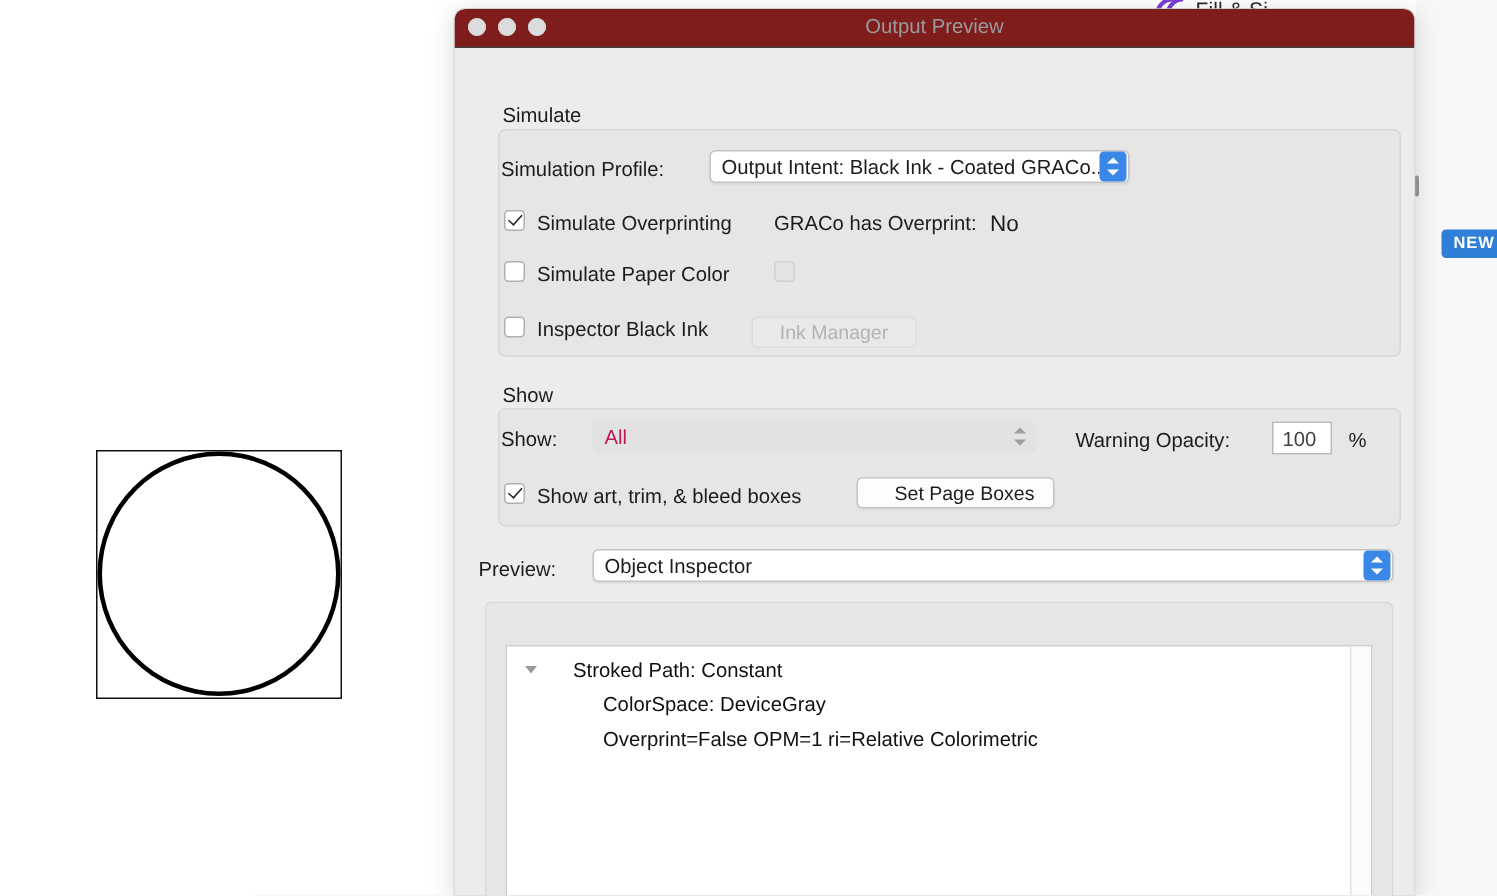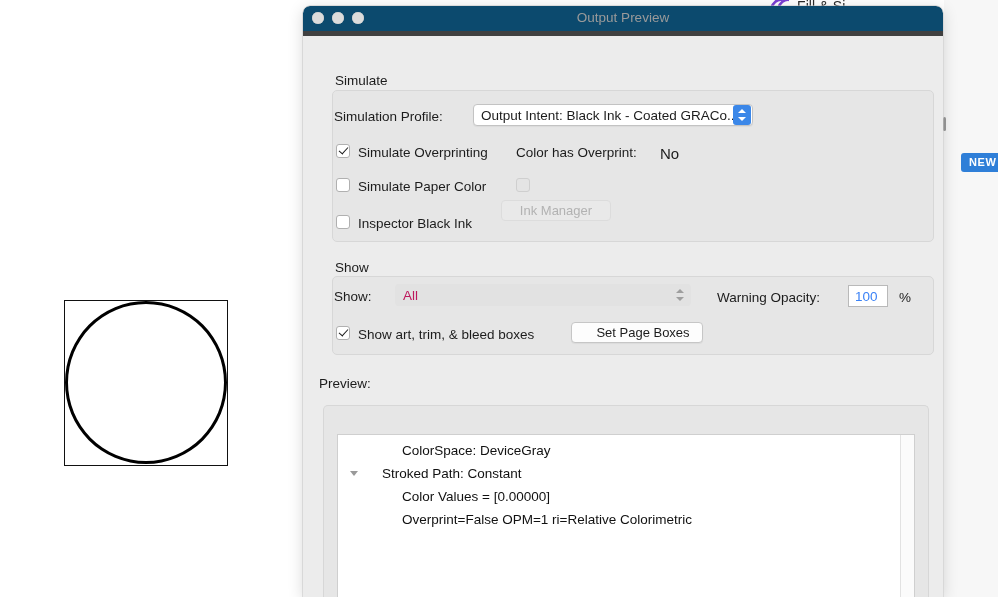--- a/index.html
+++ b/index.html
@@ -115,22 +115,22 @@
     width: 640px;
     height: 591px;
     background: #ececec;
     border-radius: 7px 7px 0 0;
     box-shadow: 0 0 0 0.5px #c4c4c4, 0 3px 16px rgba(0,0,0,.16);
     overflow: hidden;
   }
   #titlebar {
     position: relative;
     height: 25px;
-    background: #0c4a6e;
-    border-bottom: 5px solid #404040;
+    background: #7f1d1d;
+    border-bottom: 1px solid #404040;
     border-radius: 7px 7px 0 0;
     text-decoration: underline;
   }
   #traffic-lights {
     position: absolute;
     left: 9px;
     top: 6px;
     display: flex;
     gap: 8px;
   }
@@ -297,21 +297,21 @@
   .text-field {
     position: absolute;
     height: 22px;
     background: #ffffff;
     border: 1px solid #b9b9b9;
     box-sizing: border-box;
     display: flex;
     align-items: center;
     padding-left: 6px;
     font-size: 13.5px;
-    color: #3b82f6;
+    color: #404040;
   }
 
   
   #show-title { left: 32px; top: 224px; }
   #show-box   { left: 29px; top: 240px; width: 602px; height: 79px; }
 
   
   #tree-wrap {
     position: absolute;
     left: 20px;
@@ -406,65 +406,66 @@
     <div class="group-box" id="simulate-box"></div>
 
     <div class="row-label" style="left:31px; top:73px;">Simulation Profile:</div>
     <div class="popup" style="left:170px; top:68px; width:280px;">
       <span class="ptext">Output Intent: Black Ink - Coated GRACo...</span>
       <span class="stepper"></span>
     </div>
 
     <div class="checkbox checked" style="left:33px; top:108px;"></div>
     <div class="row-label" style="left:55px; top:109px;">Simulate Overprinting</div>
-    <div class="row-label" style="left:213px; top:109px;">Color has Overprint:</div>
+    <div class="row-label" style="left:213px; top:109px;">GRACo has Overprint:</div>
     <div class="row-value" style="left:357px; top:109px;">No</div>
 
     <div class="checkbox" style="left:33px; top:142px;"></div>
     <div class="row-label" style="left:55px; top:143px;">Simulate Paper Color</div>
     <div class="checkbox disabled" style="left:213px; top:142px;"></div>
 
     <div class="checkbox" style="left:33px; top:179px;"></div>
     <div class="row-label" style="left:55px; top:180px;">Inspector Black Ink</div>
-    <div class="push-btn disabled" style="left:198px; top:164px; width:110px;">Ink Manager</div>
+    <div class="push-btn disabled" style="left:198px; top:179px; width:110px;">Ink Manager</div>
 
     <div class="group-title" id="show-title">Show</div>
     <div class="group-box" id="show-box"></div>
 
     <div class="row-label" style="left:31px; top:253px;">Show:</div>
     <div class="popup disabled" style="left:92px; top:248px; width:296px;">
       <span class="ptext">All</span>
       <span class="stepper"></span>
     </div>
     <div class="row-label" style="left:414px; top:254px;">Warning Opacity:</div>
     <div class="text-field" style="left:545px; top:249px; width:40px;">100</div>
     <div class="row-label" style="left:596px; top:254px;">%</div>
 
     <div class="checkbox checked" style="left:33px; top:290px;"></div>
     <div class="row-label" style="left:55px; top:291px;">Show art, trim, &amp; bleed boxes</div>
     <div class="push-btn" style="left:268px; top:286px; width:132px;padding-left:12px;">Set Page Boxes</div>
 
     <div class="row-label" style="left:16px; top:340px;">Preview:</div>
+    <div class="popup" style="left:92px; top:334px; width:534px;">
+      <span class="ptext">Object Inspector</span>
+      <span class="stepper"></span>
+    </div>
 
     <div id="tree-wrap">
       <div id="tree-panel">
         <div id="tree-rows">
-
-          <div class="tree-row level-1">
-            <span>ColorSpace: DeviceGray</span>
-          </div>
 
           <div class="tree-row level-0">
             <span class="disclosure"></span>
             <span>Stroked Path: Constant</span>
           </div>
 
           <div class="tree-row level-1">
-            <span>Color Values = [0.00000]</span>
+            <span>ColorSpace: DeviceGray</span>
           </div>
+
 
           <div class="tree-row level-1">
             <span>Overprint=False OPM=1 ri=Relative Colorimetric</span>
           </div>
 
         </div>
         <div id="tree-scrollbar"></div>
       </div>
     </div>
 

